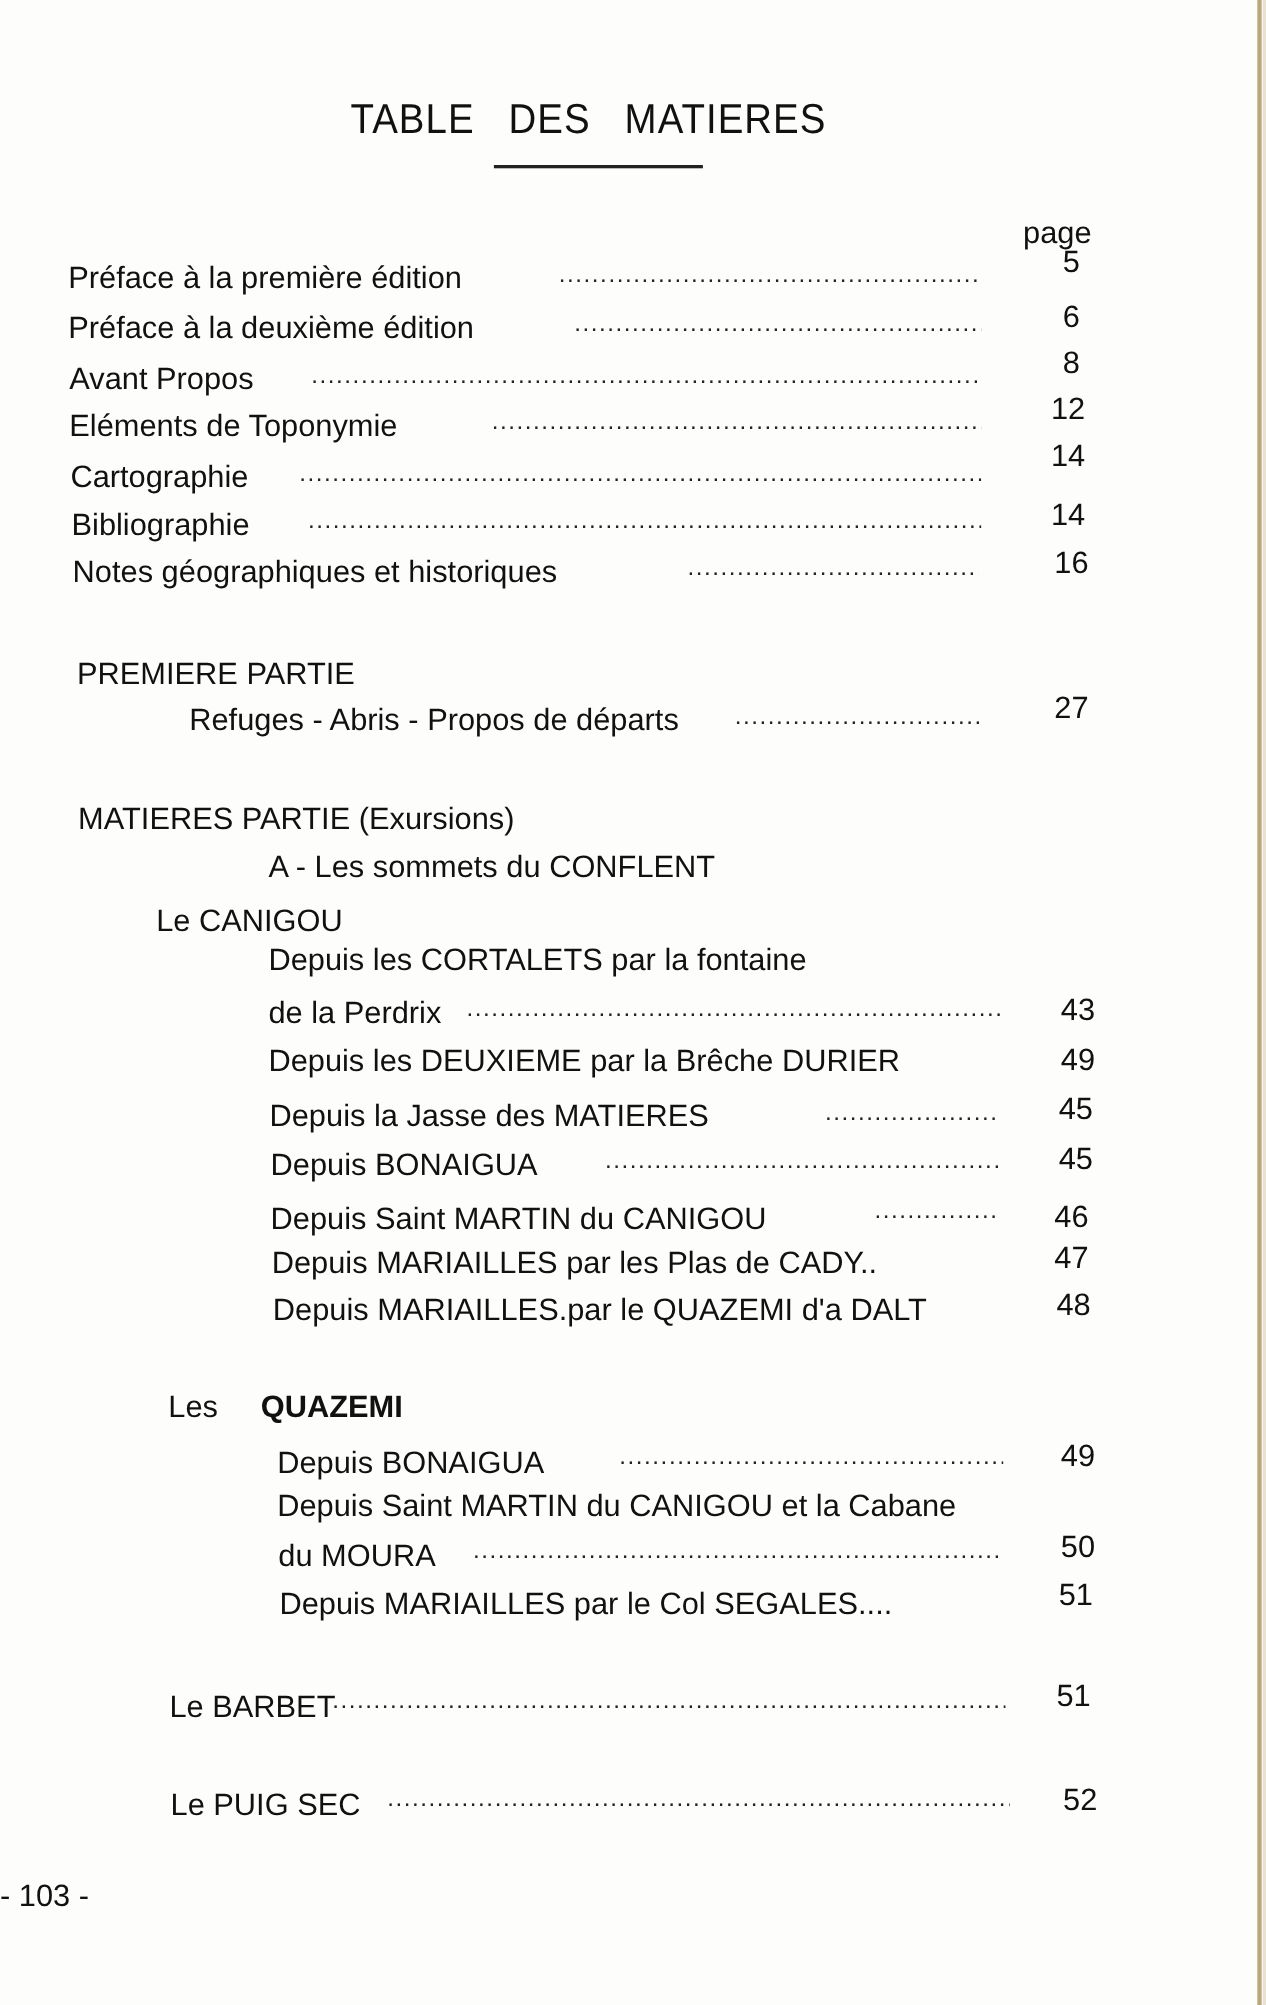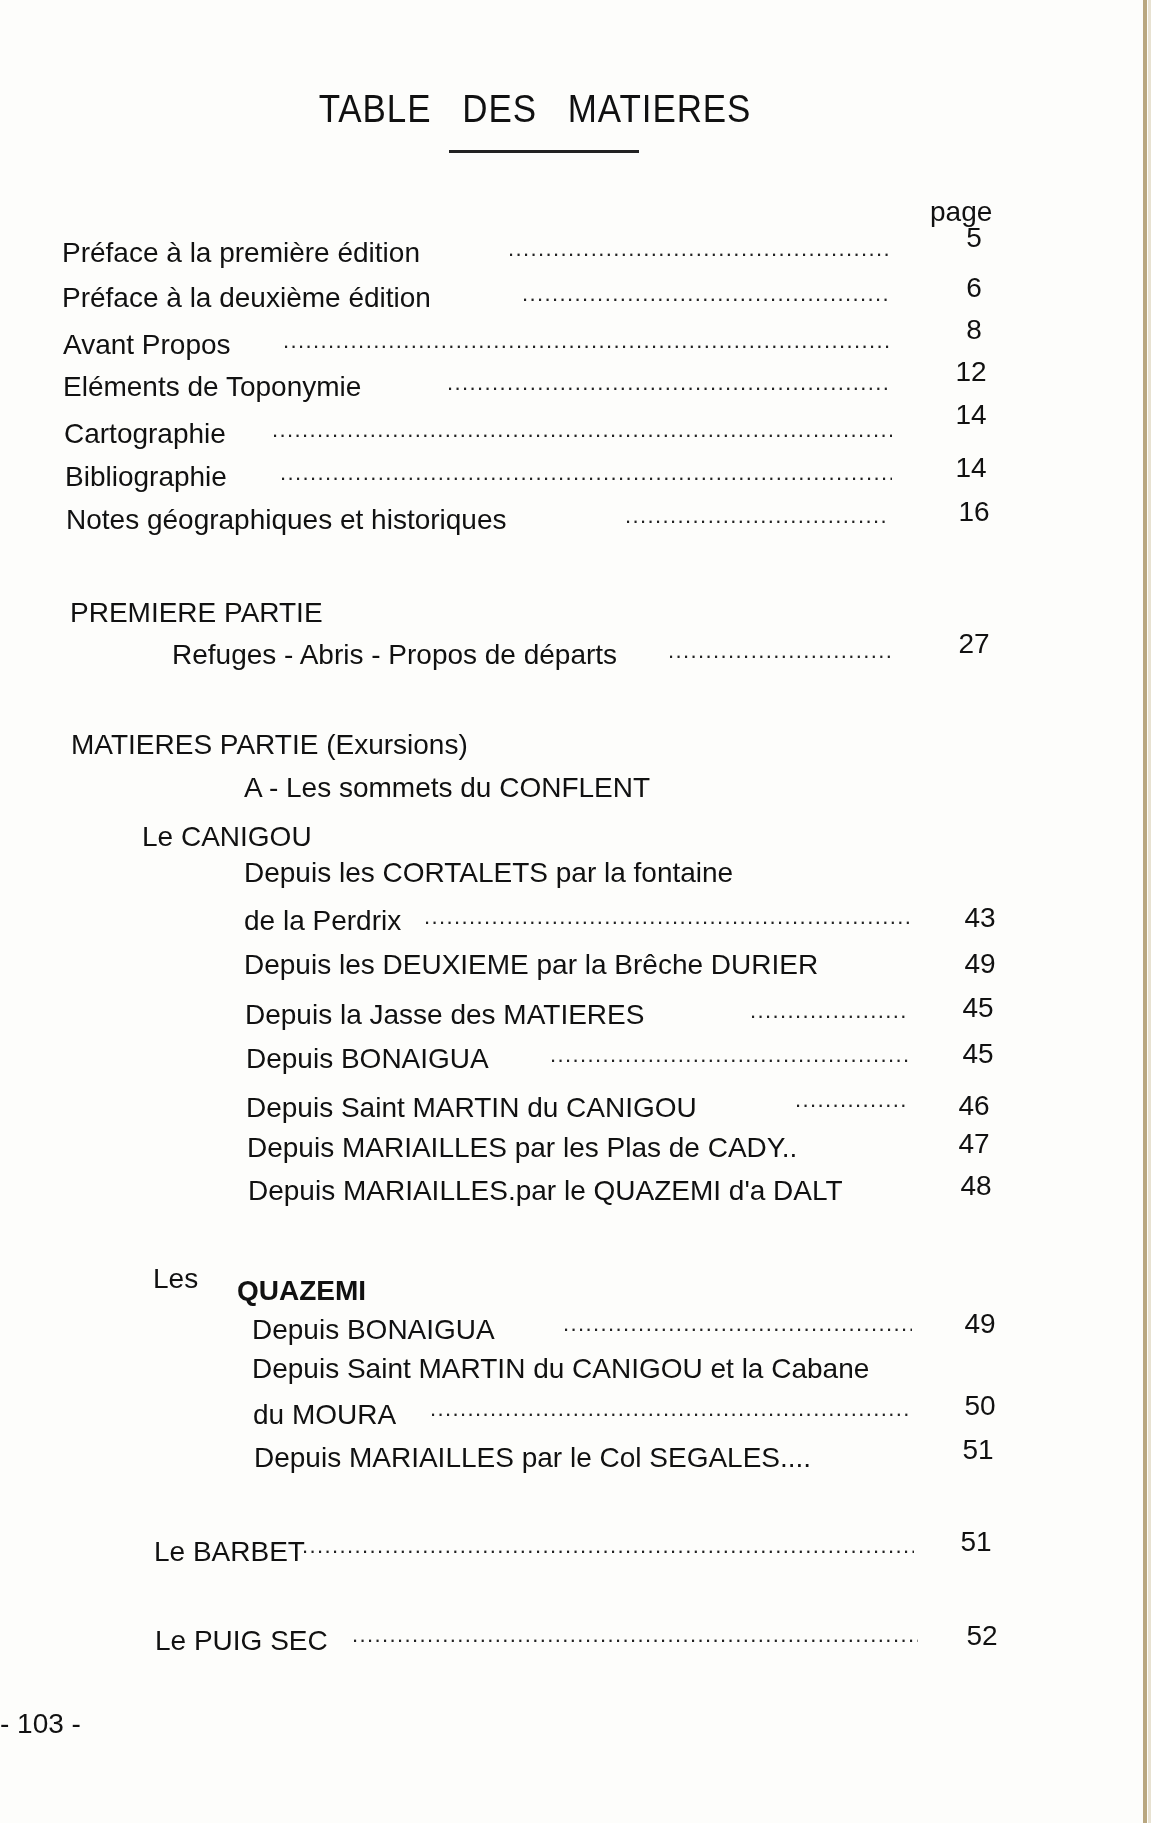--- a/index.html
+++ b/index.html
@@ -11,21 +11,21 @@
   .edge2 { position:absolute; right:0; top:0; width:3px; height:1823px; background:#e8e2d2; }
   .title {
     position:absolute; left:0; width:1070px; top:88px; text-align:center;
     font-size:38px; letter-spacing:1px; word-spacing:22px; transform:scaleX(0.92);
   }
   .rule { position:absolute; left:449px; top:150px; width:190px; height:3px; background:#222; }
   .pagehdr { position:absolute; left:930px; top:196px; font-size:28px; }
   .line { position:absolute; font-size:28px; white-space:nowrap; line-height:34px;text-align:right; }
   .dots { position:absolute; height:34px; overflow:hidden; white-space:nowrap; font-size:22px; letter-spacing:1.4px; color:#222; }
   .num { position:absolute; font-size:28px; width:60px; text-align:center; }
-  .bold { font-weight:bold;margin-top:12px; }
+  .bold { font-weight:bold; }
   .folio { position:absolute; left:0; width:1151px; top:1708px; text-align:left; font-size:28px; }
 </style>
 </head>
 <body>
 
 <div class="edge"></div>
 <div class="edge2"></div>
 
 <div class="title">TABLE DES MATIERES</div>
 <div class="rule"></div>

